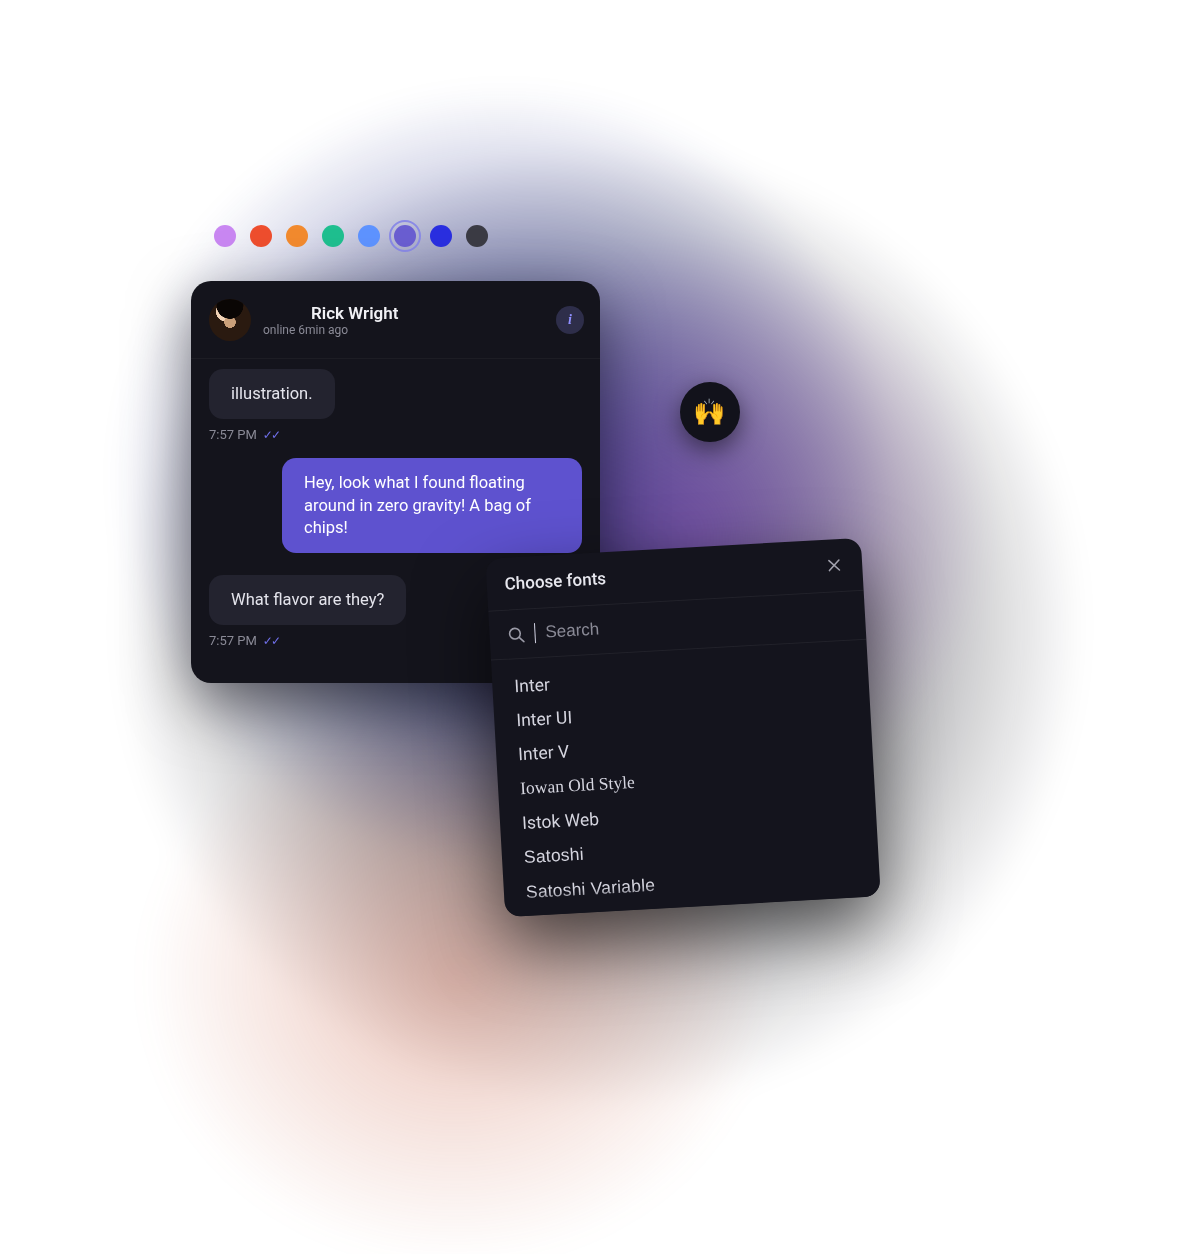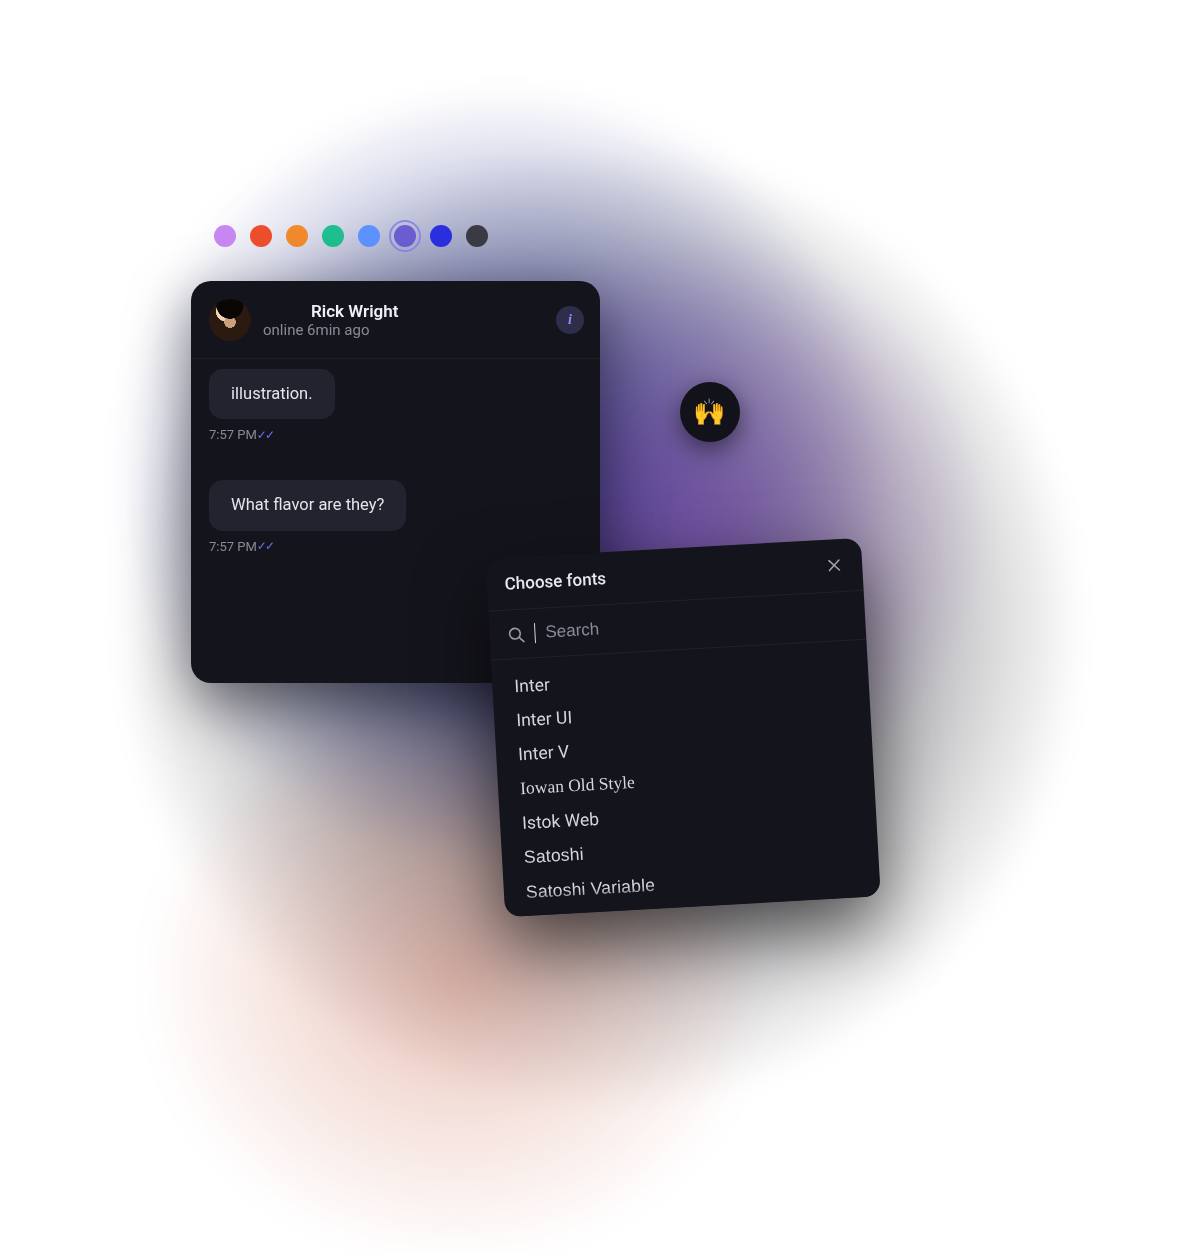--- a/index.html
+++ b/index.html
@@ -72,21 +72,21 @@
   }
   .avatar::after{
     content:"";
     position:absolute;
     inset:0;
     background:
       radial-gradient(circle at 50% 15%, #0a0604 0 32%, transparent 33%),
       radial-gradient(circle at 50% 55%, #caa07a 0 18%, transparent 19%);
   }
   .name { font-size: 17px; font-weight: 600; color: #f1f1f5; margin-left: 48px; }
-  .status { font-size: 15px; color: #8a8a96; }
+  .status { font-size: 12px; color: #8a8a96; }
   .info-btn {
     position: absolute;
     right: 16px; top: 50%;
     transform: translateY(-50%);
     width: 28px; height: 28px;
     border-radius: 50%;
     background: #2e2e4a;
     display: flex; align-items: center; justify-content: center;
     color: #8f8fff;
     font-family: Georgia, serif;
@@ -107,20 +107,21 @@
     line-height: 1.35;
   }
   .bubble.mine {
     background: #5e52cf;
     color: #ffffff;
     margin-left: auto;
   }
   .time-row {
     display: flex;
     align-items: center;
+    gap: 6px;
     font-size: 13px;
     color: #8a8a96;
     margin: 8px 0 16px;
   }
   .ticks { color: #6f6fe8; font-size: 12px; letter-spacing: -2px; }
 
   
   .reaction {
     position: absolute;
     top: 382px;
@@ -223,20 +224,21 @@
         <span>i</span>
       </div>
     </div>
     <div class="chat-body">
       <div class="bubble">illustration.</div>
       <div class="time-row">
         <span>7:57 PM</span>
         <span class="ticks">✓✓</span>
       </div>
 
+      <div class="bubble mine">Hey, look what I found floating around in zero gravity! A bag of chips!</div>
       <div style="height:22px"></div>
 
       <div class="bubble">What flavor are they?</div>
       <div class="time-row">
         <span>7:57 PM</span>
         <span class="ticks">✓✓</span>
       </div>
     </div>
   </div>
 

